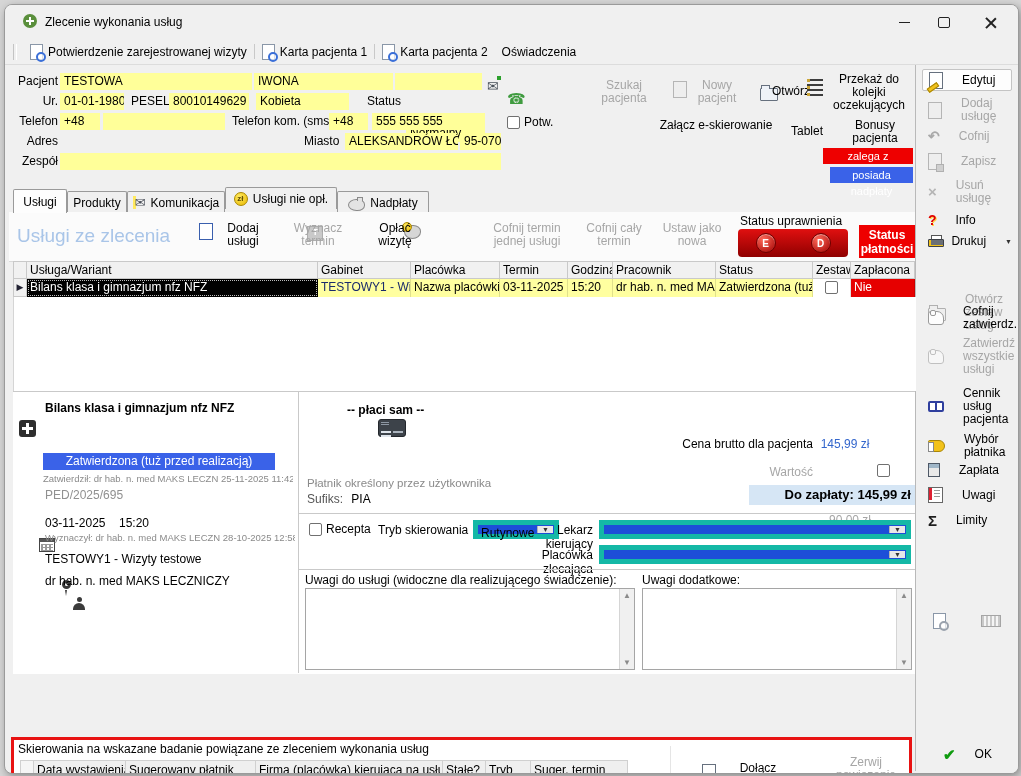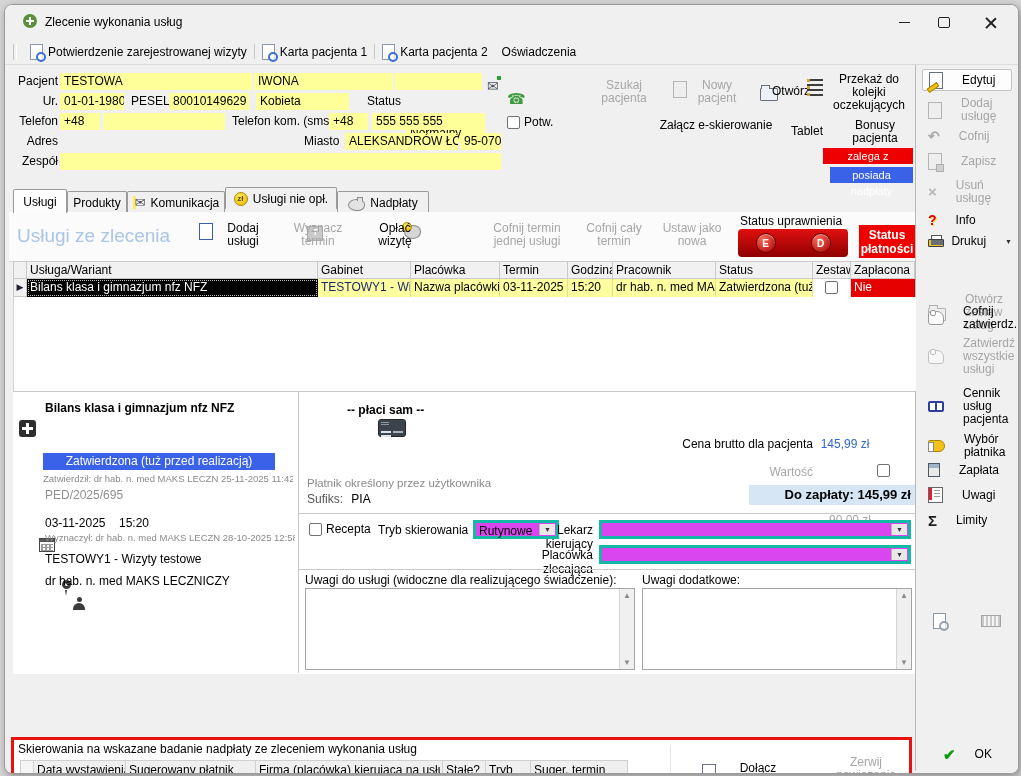--- a/index.html
+++ b/index.html
@@ -113,21 +113,21 @@
   .tbl-c{position:absolute;background:#ffffa0;font-size:12px;line-height:17px;padding-left:3px;box-sizing:border-box;white-space:nowrap;overflow:hidden;border-right:1px solid rgba(0,0,0,.12);}
   .sel-cell{background:#000;color:#fff;outline:1px dotted #bbb;outline-offset:-2px;}
   .marker{font-size:9px;color:#223;line-height:17px;}
   
   .panel-line{position:absolute;background:#c9c9c9;}
   .badge-blue{position:absolute;background:#3a62e8;color:#fff;text-align:center;font-size:12px;line-height:17px;}
   .small-gray{font-size:9.5px;color:#8a8a8a;white-space:nowrap;overflow:hidden;}
   .mid-gray{color:#909090;}
   .price-blue{color:#3366cc;}
   .dozaplaty{position:absolute;background:#d6e6f5;font-weight:bold;font-size:13px;text-align:right;line-height:20px;padding-right:4px;}
-  .select{position:absolute;height:19px;background:#d946ef;border:3px solid #14b8a6;box-sizing:border-box;font-size:12px;line-height:17px;padding-left:3px;}
+  .select{position:absolute;height:19px;background:#1d4ed8;border:5px solid #14b8a6;box-sizing:border-box;font-size:12px;line-height:17px;padding-left:3px;}
   .select .dd{position:absolute;right:1px;top:1px;bottom:1px;width:15px;background:#e8e8e8;border-left:1px solid #b5b5b5;display:flex;align-items:center;justify-content:center;font-size:7px;color:#333;}
   .ta{position:absolute;background:#fff;border:1px solid #a5a5a5;box-sizing:border-box;}
   .ta .sb{position:absolute;right:0;top:0;bottom:0;width:15px;background:#f0f0f0;border-left:1px solid #d5d5d5;display:flex;flex-direction:column;justify-content:space-between;align-items:center;font-size:8px;color:#8a8a8a;padding:2px 0;box-sizing:border-box;}
   
   .ref-box{position:absolute;left:4px;top:672px;width:901px;height:88px;border:3px solid #e81212;background:#fff;box-sizing:border-box;}
   .ref-h{position:absolute;background:#efefef;border:1px solid #d0d0d0;border-left:none;font-size:12px;line-height:18px;padding-left:3px;box-sizing:border-box;white-space:nowrap;overflow:hidden;}
   
   .sidebar{position:absolute;left:914px;top:60px;width:99px;height:708px;background:#f0f0f0;}
   .sb-item{position:absolute;display:flex;align-items:center;gap:19px;font-size:12px;line-height:13px;}
   .sb-item .txt{display:block;}
@@ -385,21 +385,21 @@
     <div class="abs" style="left:635px;top:508px;">Uwagi dodatkowe:</div>
     <div class="ta" style="left:635px;top:523px;width:270px;height:82px;">
       <div class="sb">
           <span>▲</span>
           <span>▼</span>
         </div>
     </div>
 
     
     <div class="ref-box">
-      <div class="abs" style="left:4px;top:2px;font-size:12px;">Skierowania na wskazane badanie nadpłaty ze zleceniem wykonania usług</div>
+      <div class="abs" style="left:4px;top:2px;font-size:12px;">Skierowania na wskazane badanie powiązane ze zleceniem wykonania usług</div>
       <div class="ref-h" style="left:6px;top:20px;width:14px;height:19px;border-left:1px solid #d0d0d0;background:#f5f5f5;"></div>
       <div class="ref-h" style="left:20px;top:20px;width:92px;height:19px;">Data wystawienia</div>
       <div class="ref-h" style="left:112px;top:20px;width:130px;height:19px;">Sugerowany płatnik</div>
       <div class="ref-h" style="left:242px;top:20px;width:187px;height:19px;">Firma (placówka) kierująca na usługę</div>
       <div class="ref-h" style="left:429px;top:20px;width:43px;height:19px;">Stałe?</div>
       <div class="ref-h" style="left:472px;top:20px;width:45px;height:19px;">Tryb</div>
       <div class="ref-h" style="left:517px;top:20px;width:97px;height:19px;">Suger. termin</div>
       
       
       <div class="panel-line" style="left:656px;top:6px;width:1px;height:72px;background:#e5e5e5;"></div>

